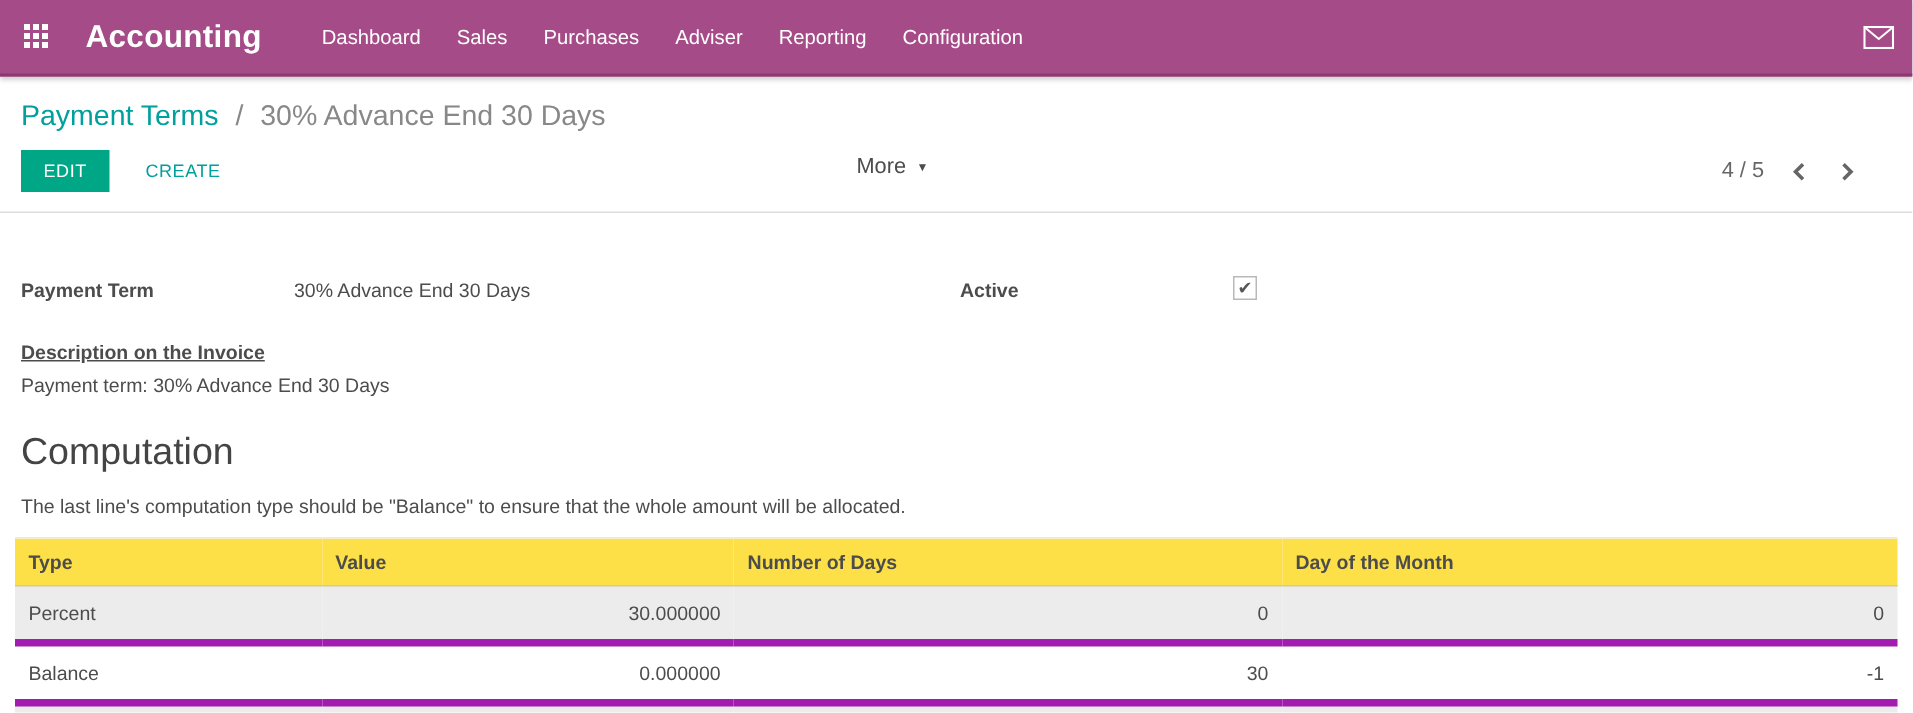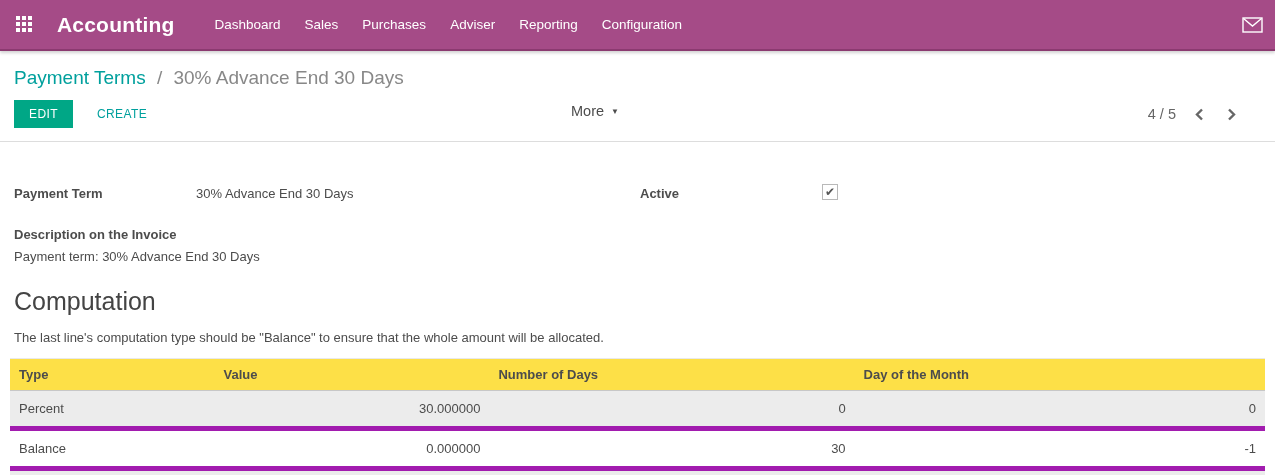--- a/index.html
+++ b/index.html
@@ -48,21 +48,21 @@
   .field-row { display:flex; font-size:13px; }
   .field-left { width:626px; display:flex; }
   .field-right { display:flex; align-items:flex-start; }
   .f-label { width:182px; font-weight:bold; flex:0 0 auto; }
   .f-value { color:#4c4c4c; }
   .checkbox { width:16px; height:16px; border:1px solid #b9b9b9; background:#fff;
     display:flex; align-items:center; justify-content:center; font-size:12px;
     color:#555; margin-top:-2px; cursor:pointer; }
 
   .desc-block { margin-top:23px; font-size:13px; line-height:22px; }
-  .desc-label { font-weight:bold; }
+  .desc-label { font-weight:bold;text-decoration:underline; }
 
   .section-title { margin-top:18px; font-size:25px; font-weight:400; color:#444; line-height:30px; }
   .helper { margin-top:14px; font-size:13px; color:#4c4c4c; }
 
   
   table.o-list { border-collapse:collapse; table-layout:fixed;
     width:calc(100% + 8px); margin:13px -4px 0; font-size:13px; }
   table.o-list th { text-align:left; font-weight:bold; color:#4c4c4c;
     padding:8px 9px; border-top:1px solid #e9e9e9; border-bottom:1px solid #c7c7c7; background:#fde047; }
   table.o-list td { padding:10px 9px; border-top:5px solid #a21caf; color:#4c4c4c; }

